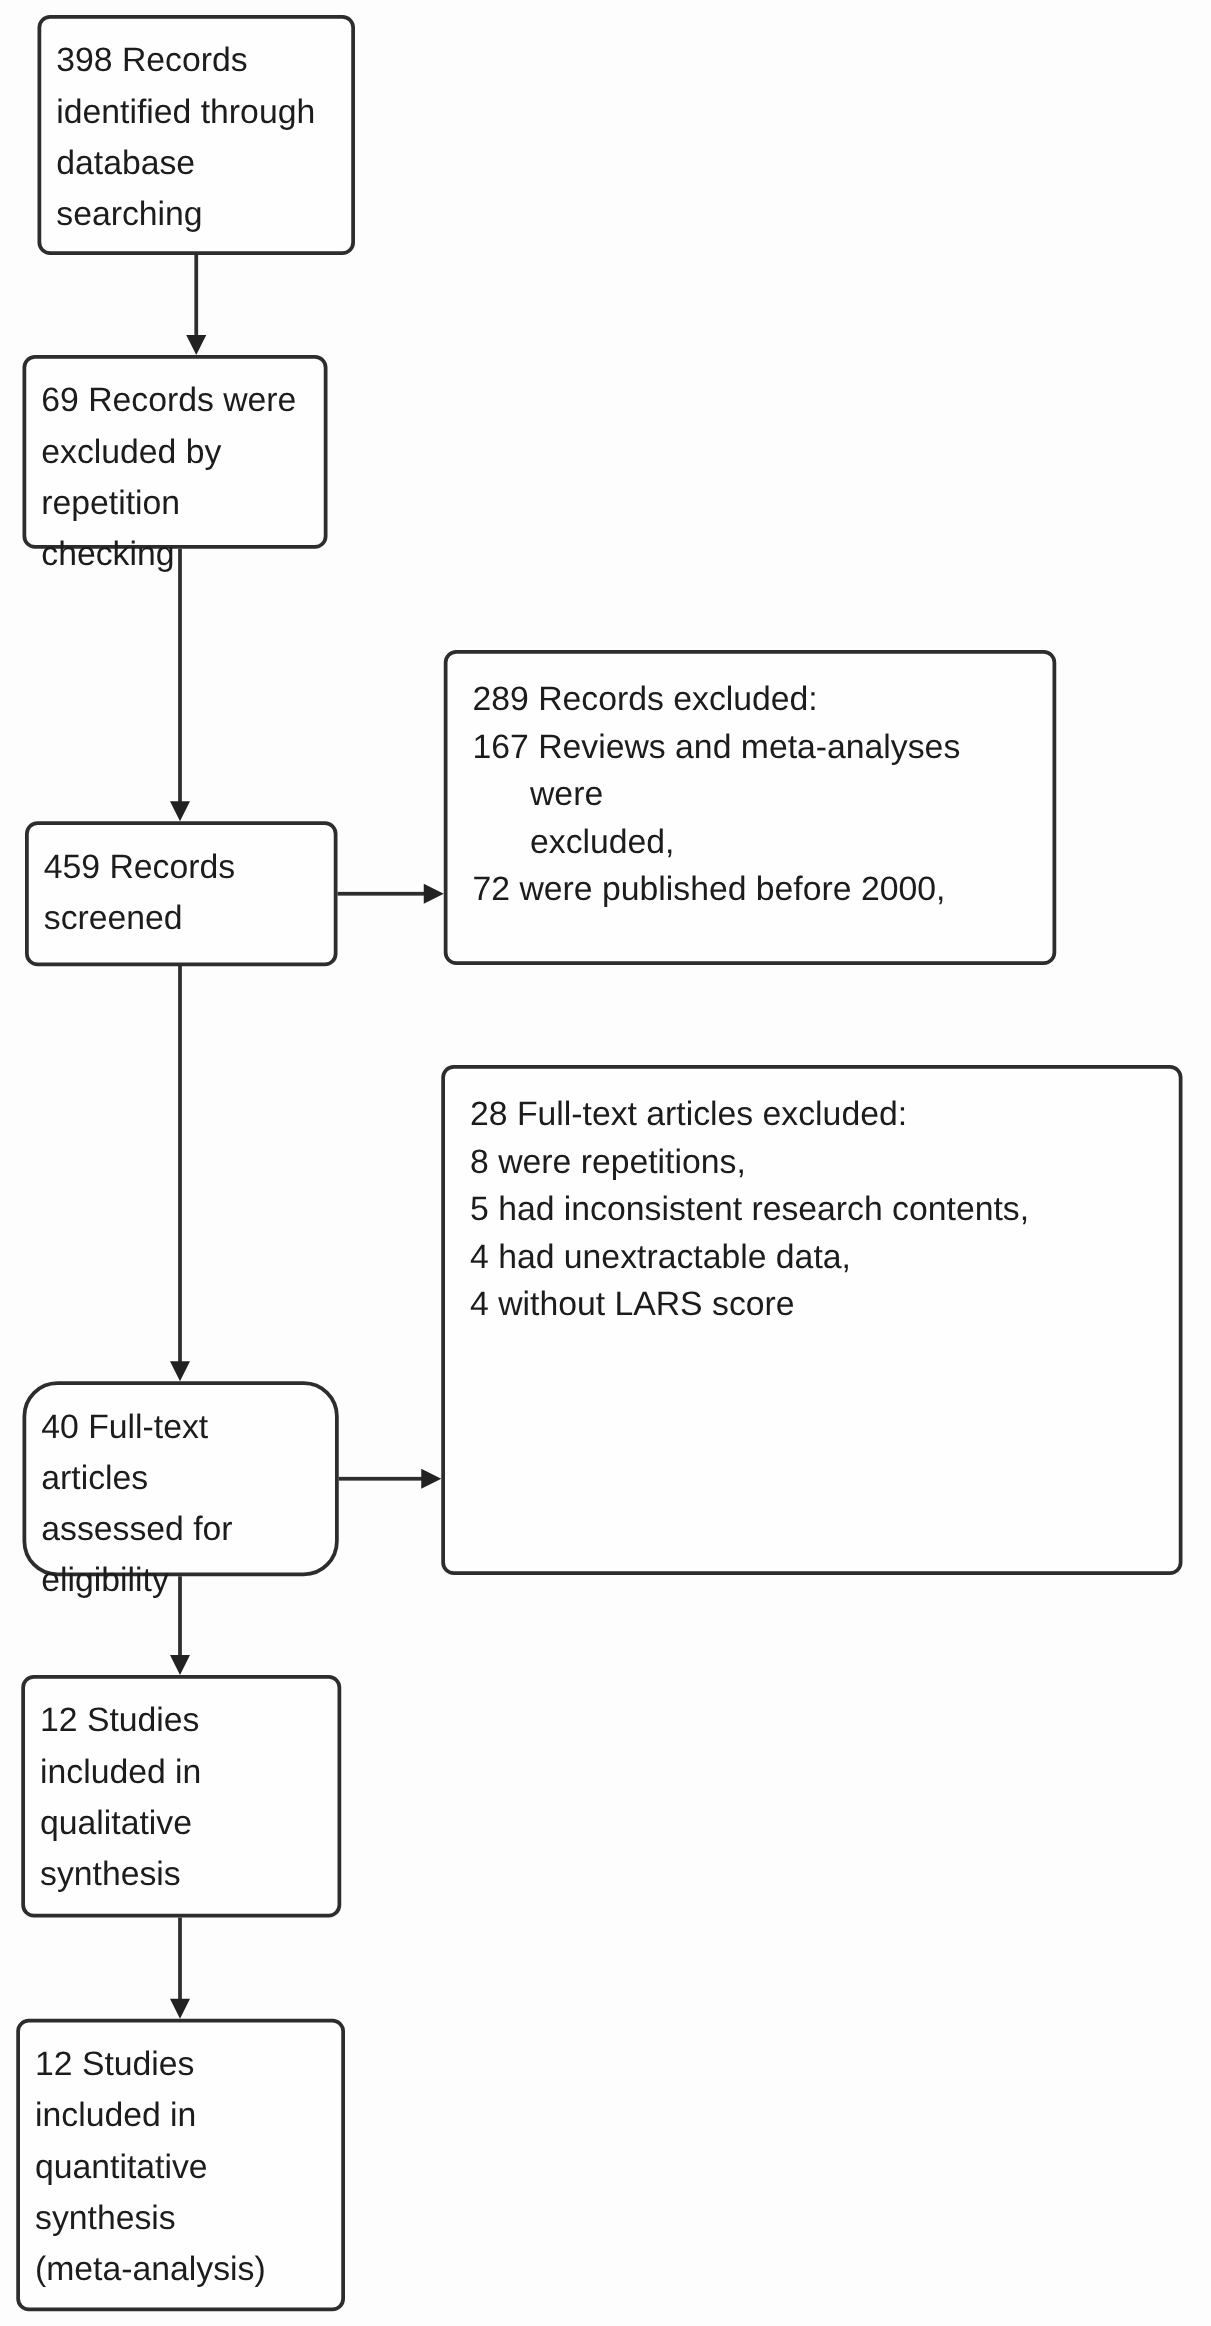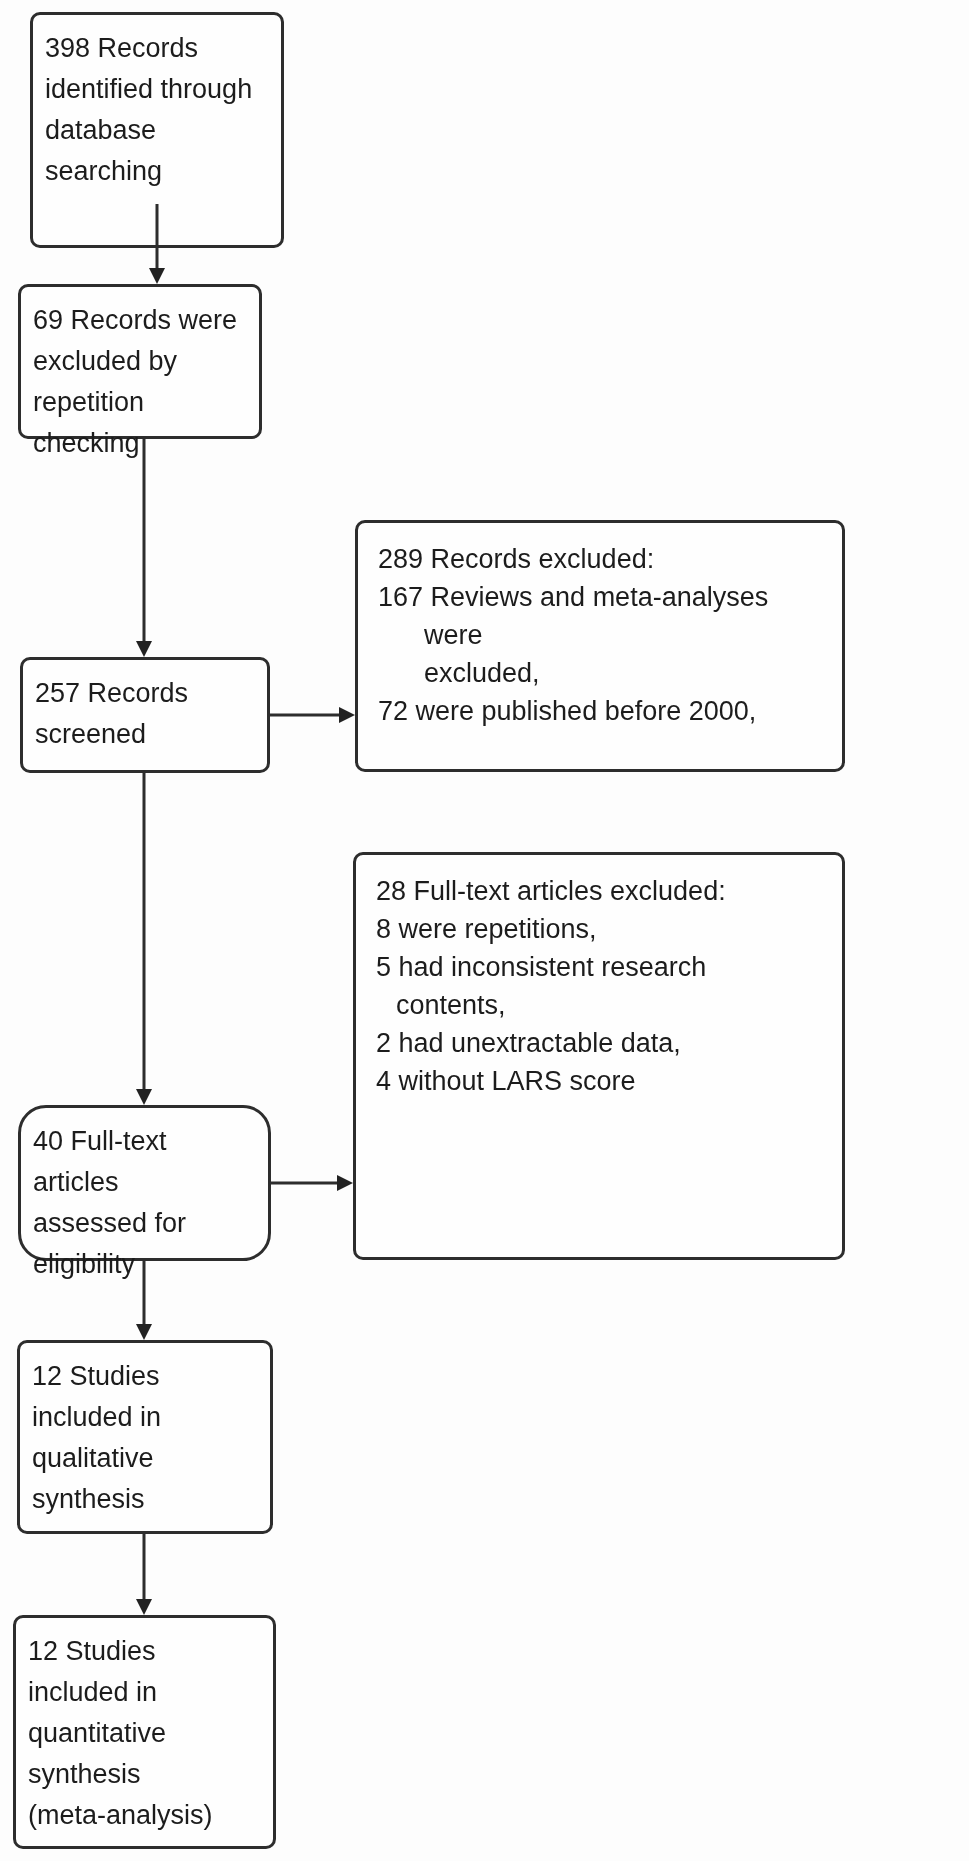--- a/index.html
+++ b/index.html
@@ -79,35 +79,35 @@
     border-top: 8px solid transparent;
     border-bottom: 8px solid transparent;
     border-left: 16px solid #222;
   }
 </style>
 </head>
 <body>
 
 <div id="stage">
 
-  <div class="lbox" style="left:30px; top:12px; width:254px; height:236px;">
+  <div class="lbox" style="left:30px; top:12px; width:254px; height:192px;">
     <div class="ltext">398 Records
 identified through
 database
 searching</div>
   </div>
 
   <div class="lbox" style="left:18px; top:284px; width:244px; height:155px;">
     <div class="ltext">69 Records were
 excluded by
 repetition checking</div>
   </div>
 
   <div class="lbox" style="left:20px; top:657px; width:250px; height:116px;">
-    <div class="ltext">257 Records
+    <div class="ltext">459 Records
 screened</div>
   </div>
 
   <div class="lbox" style="left:18px; top:1105px; width:253px; height:156px;border-radius:28px;">
     <div class="ltext">40 Full-text articles
 assessed for
 eligibility</div>
   </div>
 
   <div class="lbox" style="left:17px; top:1340px; width:256px; height:194px;">
@@ -125,25 +125,25 @@
 (meta-analysis)</div>
   </div>
 
   <div class="rbox" style="left:355px; top:520px; width:490px; height:252px;">
     <div class="rtitle">289 Records excluded:</div>
     <div class="ritem hang-lg">167 Reviews and meta-analyses were
 excluded,</div>
     <div class="ritem hang-lg">72 were published before 2000,</div>
   </div>
 
-  <div class="rbox" style="left:353px; top:852px; width:492px; height:408px;">
+  <div class="rbox" style="left:353px; top:852px; width:593px; height:408px;">
     <div class="rtitle">28 Full-text articles excluded:</div>
     <div class="ritem hang-sm">8 were repetitions,</div>
     <div class="ritem hang-sm">5 had inconsistent research contents,</div>
-    <div class="ritem hang-sm">2 had unextractable data,</div>
+    <div class="ritem hang-sm">4 had unextractable data,</div>
     <div class="ritem hang-sm">4 without LARS score</div>
   </div>
 
   <div class="varrow" style="left:149px; top:204px; height:80px;">
     <div class="shaft"></div>
     <div class="head"></div>
   </div>
 
   <div class="varrow" style="left:136px; top:439px; height:218px;">
     <div class="shaft"></div>

